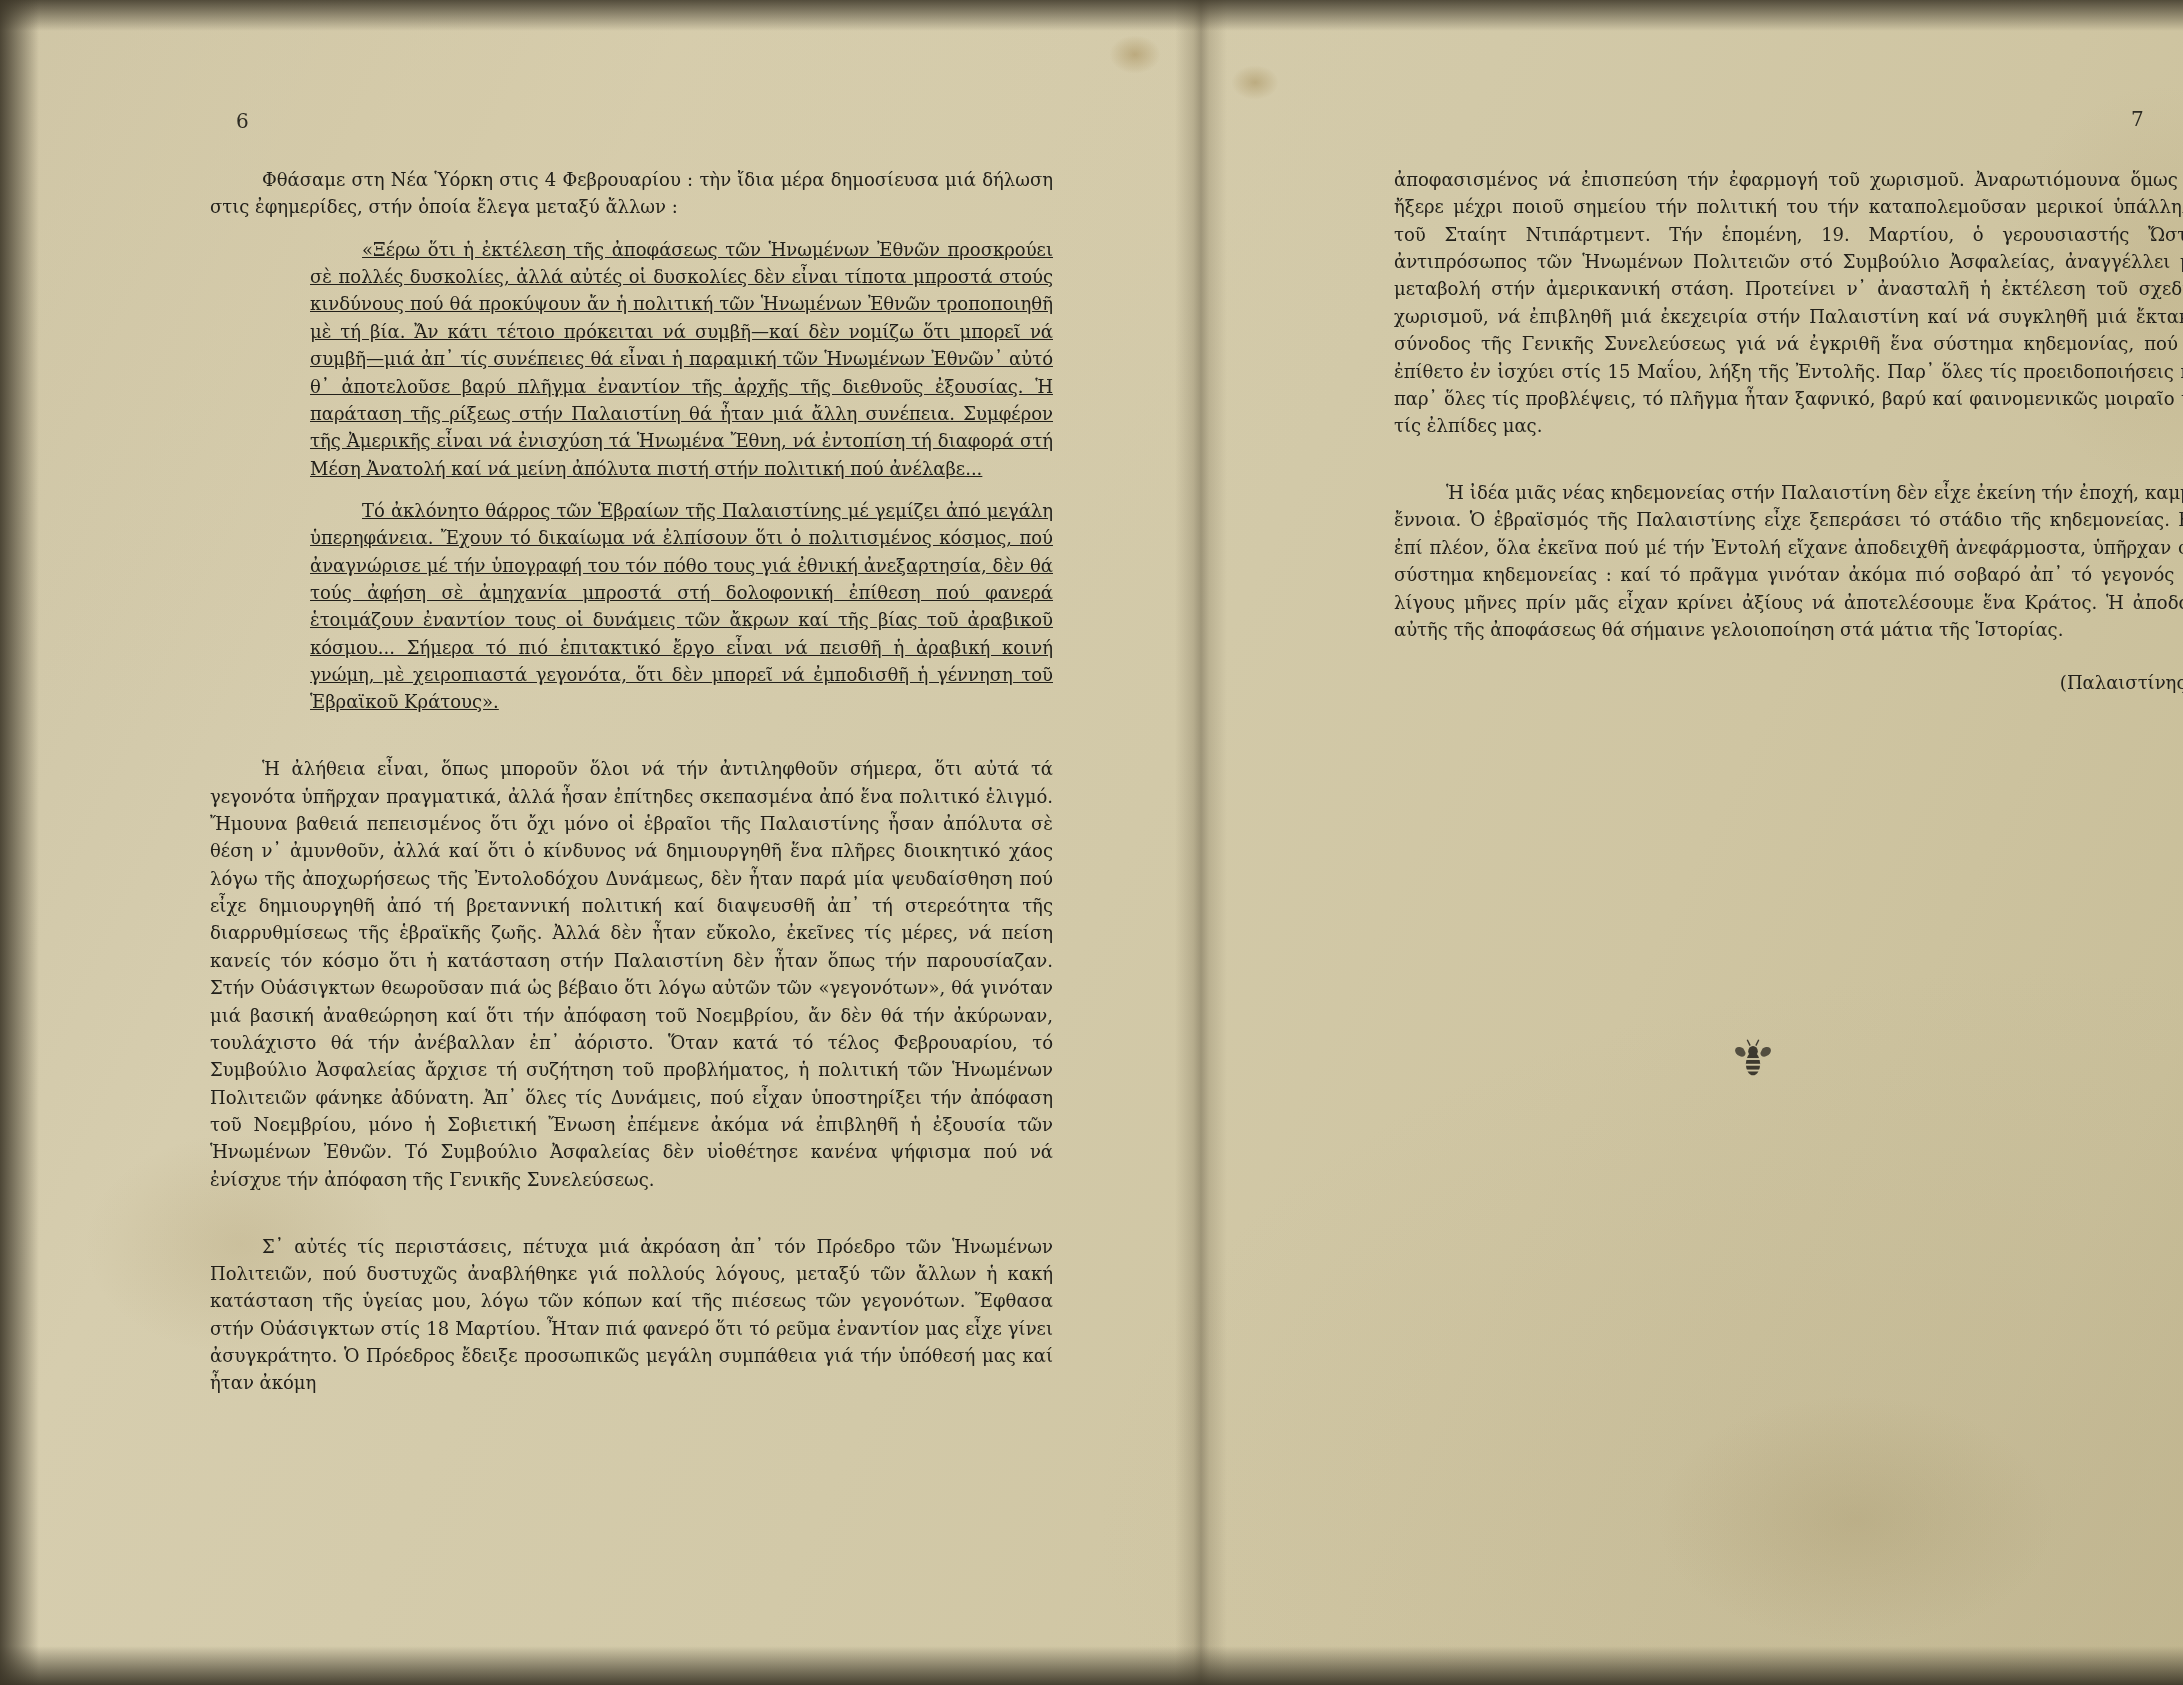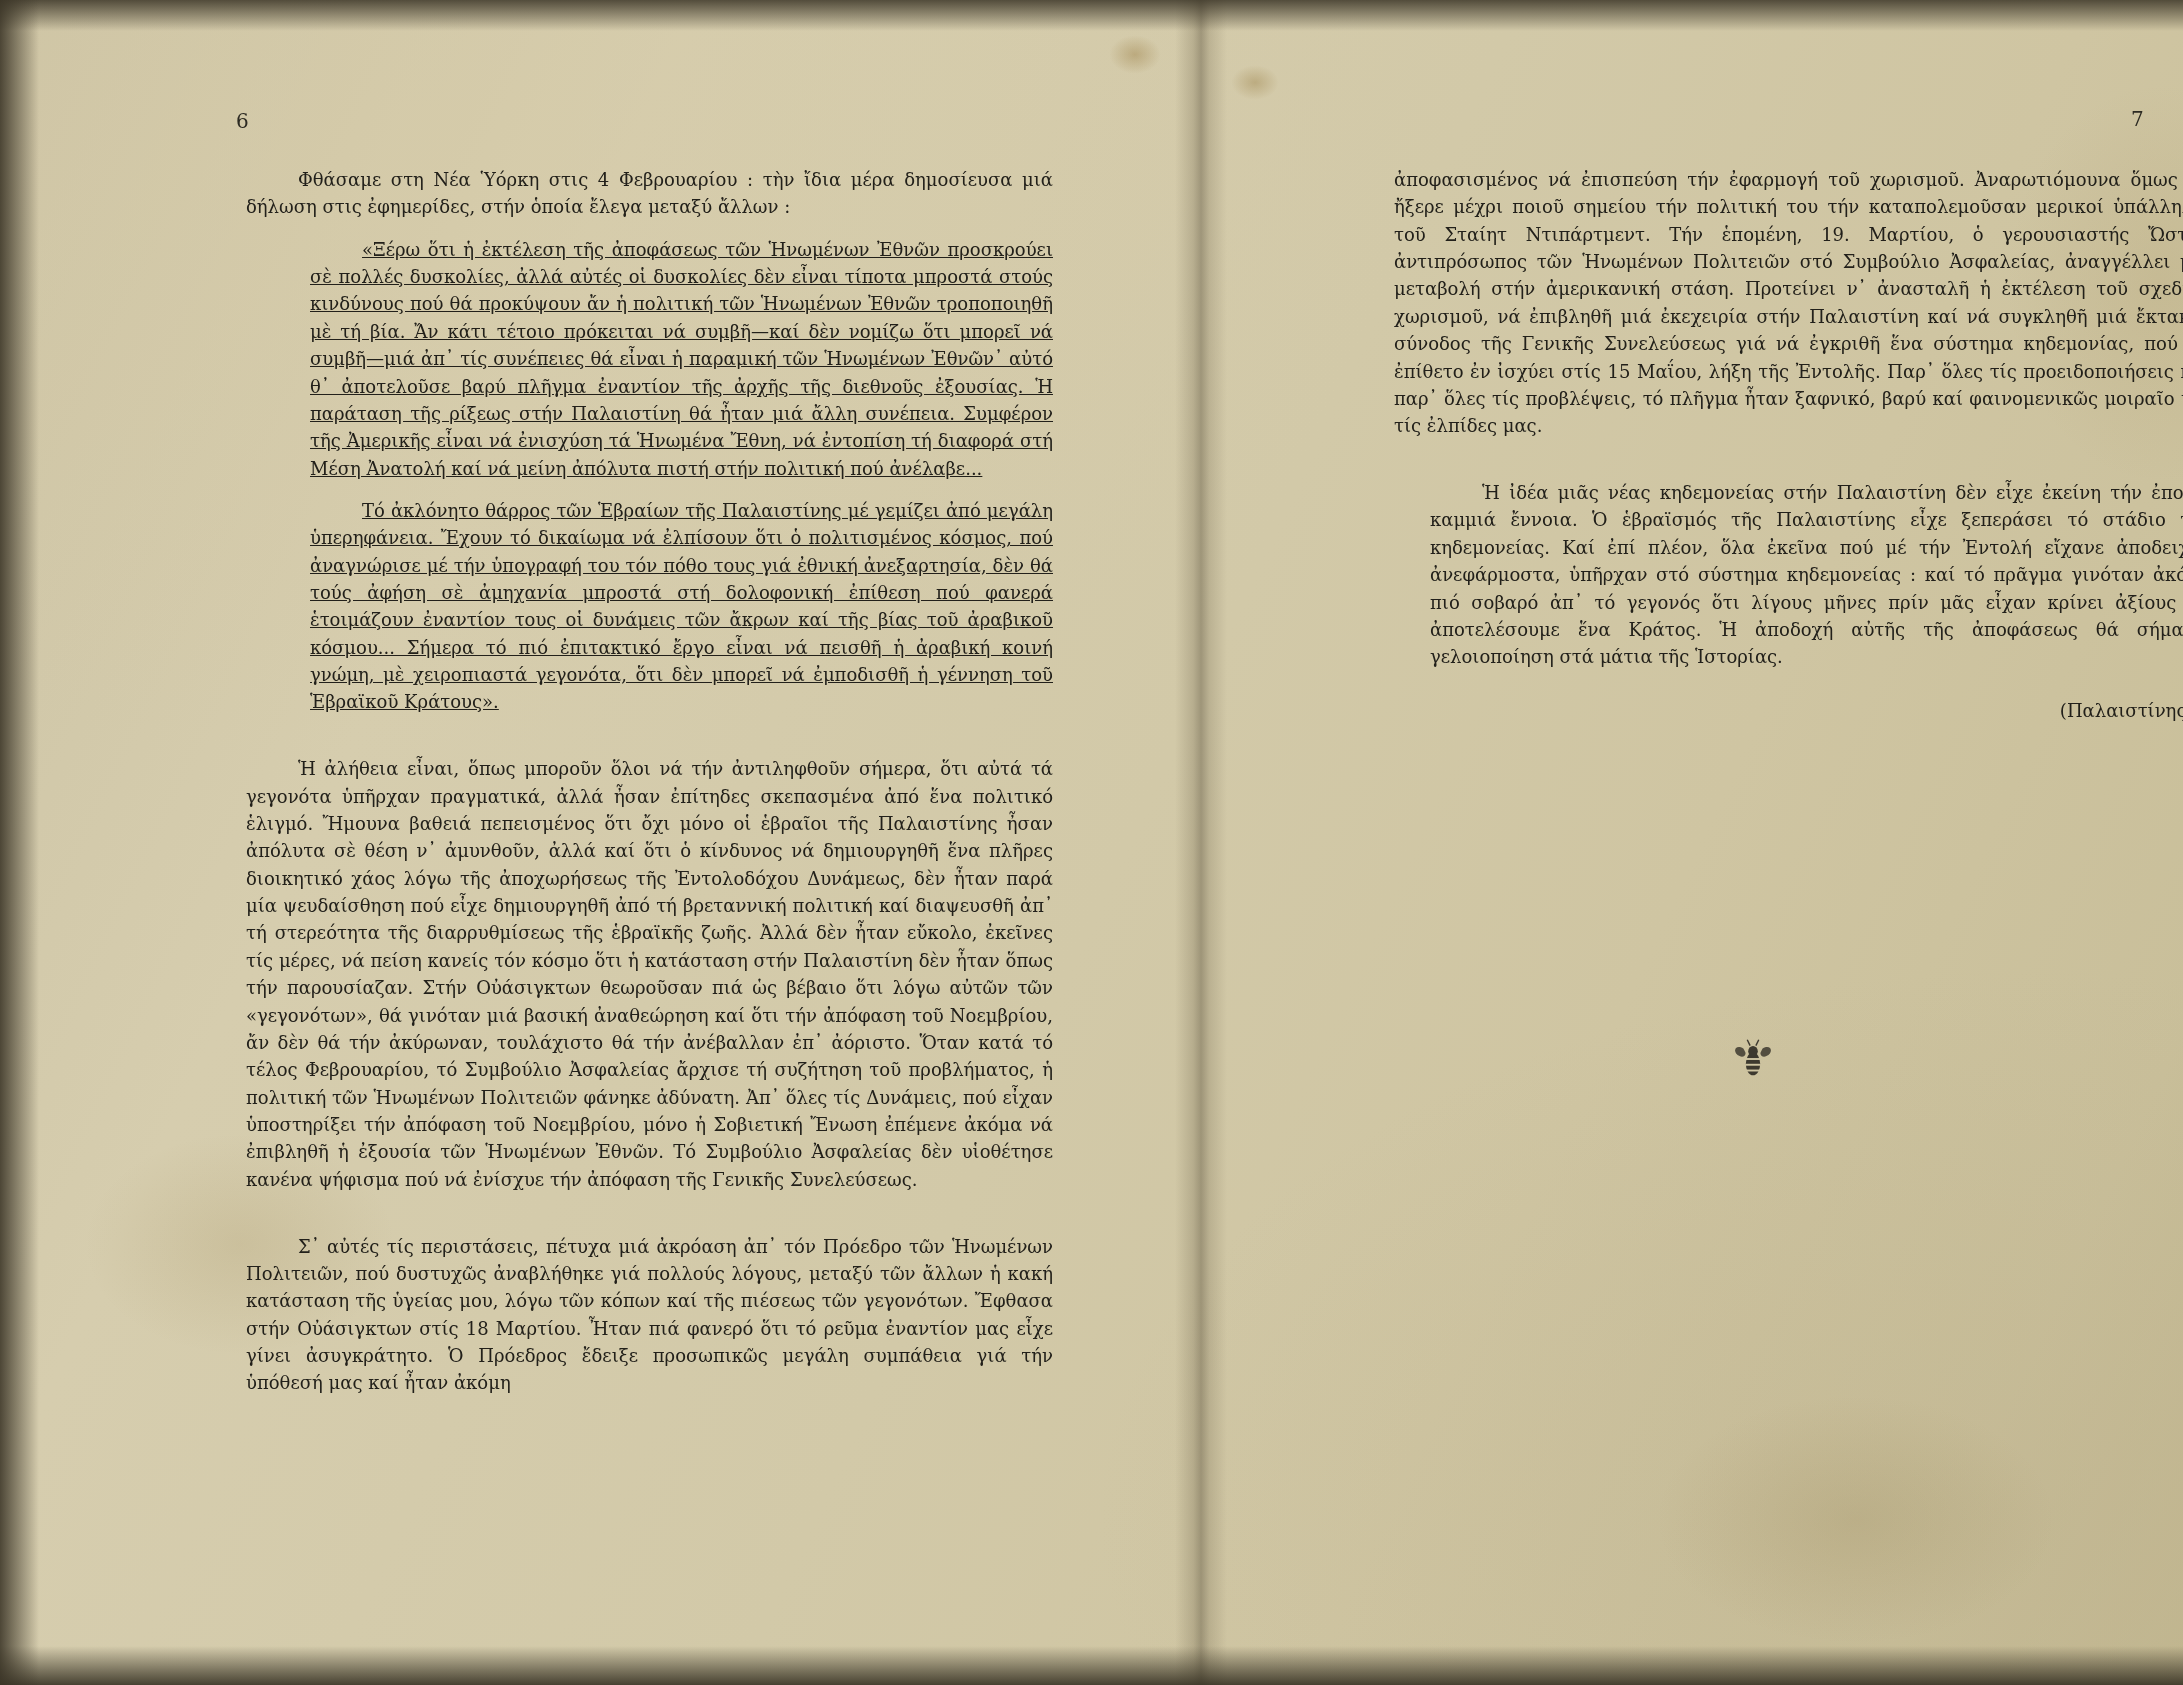--- a/index.html
+++ b/index.html
@@ -93,21 +93,21 @@
     color: #22201a;
     font-size: 18px;
     line-height: 1.52;
     text-align: justify;
     font-family: "DejaVu Serif", serif;
   }
   .col-left { left: 210px; }
   .col-right { left: 1394px; width: 817px; }
 
   p { margin: 0 0 15px 0; }
-  p.indent { text-indent: 52px; margin-left: 36px; }
+  p.indent { text-indent: 52px; }
   .blockquote {
     margin: 0 0 15px 0;
     padding-left: 100px;
     text-indent: 52px;
     text-decoration: underline;
   }
   .spacer-lg { height: 24.5px; }
   .closing {
     text-align: right;
     margin-top: 26px;

